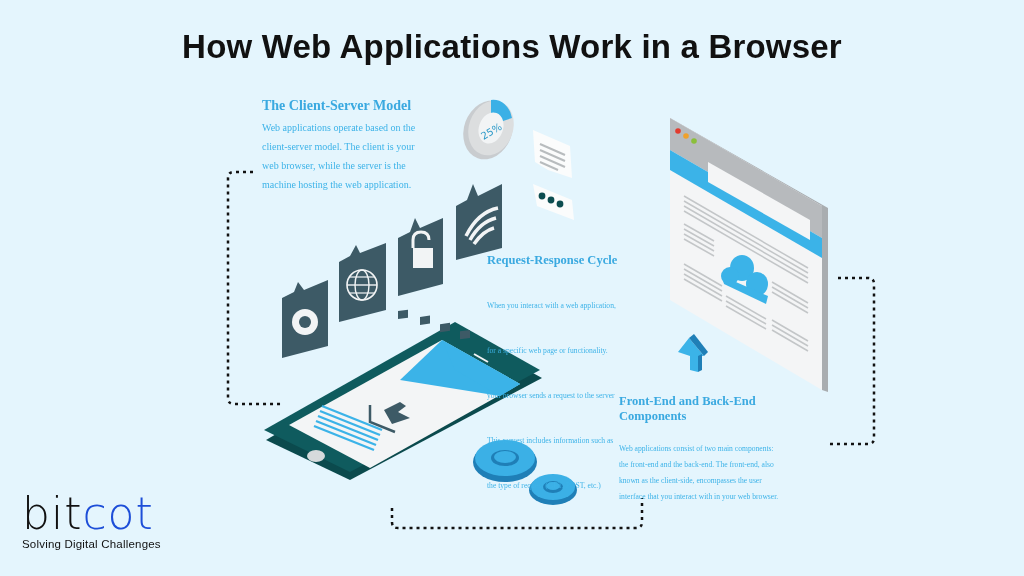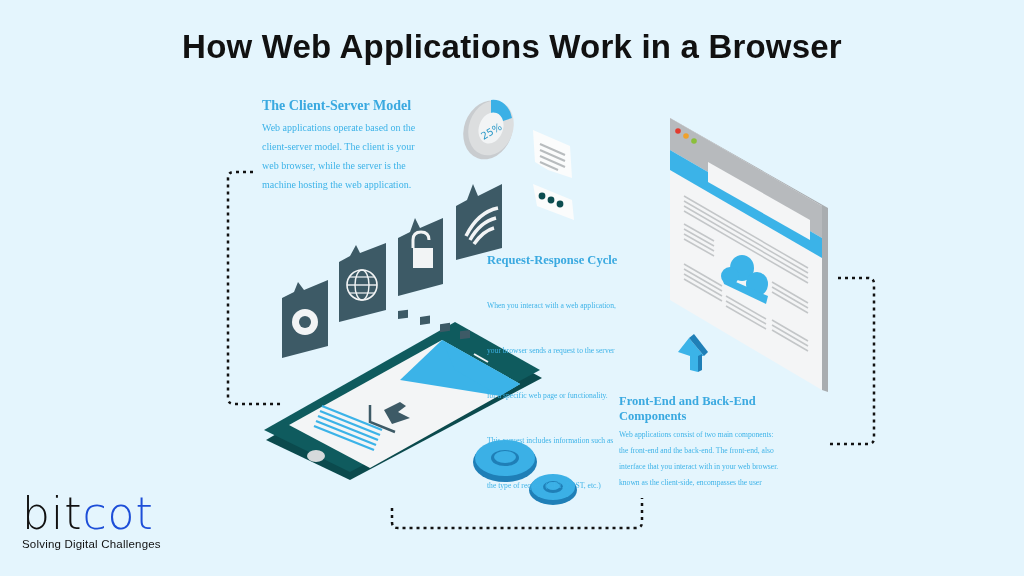--- a/index.html
+++ b/index.html
@@ -8,21 +8,21 @@
   .title { position:absolute; top:28px; left:0; width:1024px; text-align:center; font-size:33px; font-weight:bold; color:#111; letter-spacing:0.2px; }
   .blk { position:absolute; color:#3db3e8; font-family:Liberation Serif, serif; }
   .blk h3 { font-weight:bold; color:#3aa9e0; }
   .blk1 { left:262px; top:98px; width:210px; }
   .blk1 h3 { font-size:14px; margin-bottom:4px; }
   .blk1 p { font-size:10px; line-height:19px; }
   .blk2 { left:487px; top:253px; width:190px; }
   .blk2 h3 { font-size:12.5px; margin-bottom:2px; }
   .blk2 p { font-size:7.6px; line-height:14px;margin-top:31px; }
   .blk3 { left:619px; top:394px; width:210px; }
-  .blk3 h3 { font-size:12.5px; line-height:15px; margin-bottom:3px; }
+  .blk3 h3 { font-size:12.5px; line-height:15px; margin-bottom:17px; }
   .blk3 p { font-size:7.6px; line-height:16px; }
   .logo { position:absolute; left:22px; top:492px; }
   .logo .word { font-size:44px; line-height:44px; letter-spacing:1px; font-family:"DejaVu Sans", sans-serif; font-weight:300; }
   .logo .bit { color:#111; }
   .logo .cot { color:#1d4ed8; }
   .logo .tag { font-size:11.5px; color:#111; margin-top:2px; letter-spacing:0.2px; }
   svg.art { position:absolute; left:0; top:0; }
 </style>
 </head>
 <body>
@@ -179,33 +179,33 @@
   <h3>The Client-Server Model</h3>
   <p>Web applications operate based on the</p>
   <p>client-server model. The client is your</p>
   <p>web browser, while the server is the</p>
   <p>machine hosting the web application.</p>
 </div>
 
 <div class="blk blk2">
   <h3>Request-Response Cycle</h3>
   <p>When you interact with a web application,</p>
+  <p>for a specific web page or functionality.</p>
   <p>your browser sends a request to the server</p>
-  <p>for a specific web page or functionality.</p>
   <p>This request includes information such as</p>
   <p>the type of request (GET, POST, etc.)</p>
 </div>
 
 <div class="blk blk3">
   <h3>
     <span>Front-End and Back-End</span><br>
     <span>Components</span>
   </h3>
   <p>Web applications consist of two main components:</p>
   <p>the front-end and the back-end. The front-end, also</p>
+  <p>known as the client-side, encompasses the user</p>
   <p>interface that you interact with in your web browser.</p>
-  <p>known as the client-side, encompasses the user</p>
 </div>
 
 <div class="logo">
   <div class="word"><span class="bit">bit</span><span class="cot">cot</span></div>
   <div class="tag">Solving Digital Challenges</div>
 </div>
 
 </body></html>

